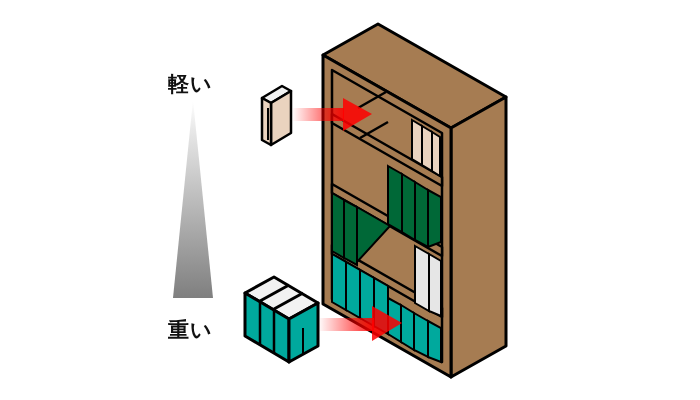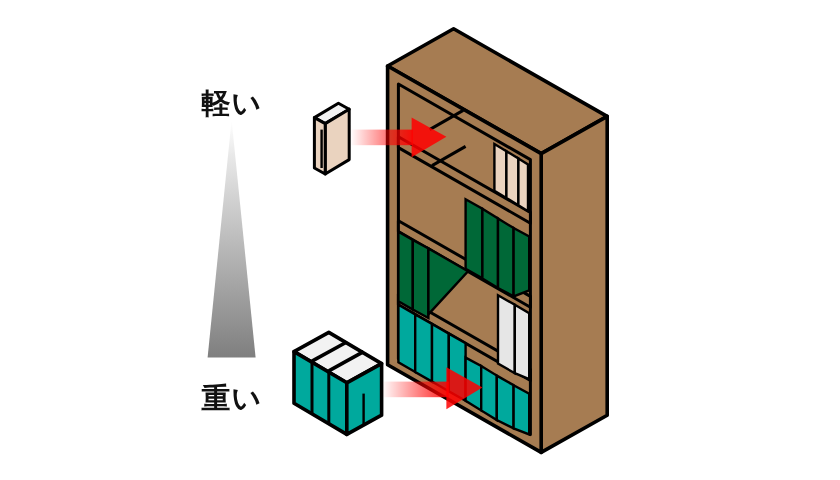--- a/index.html
+++ b/index.html
@@ -1,17 +1,17 @@
 <!DOCTYPE html>
 <html><head>
 <meta charset="utf-8">
 <style>
   html,body{margin:0;padding:0;background:#ffffff;}
   body{width:700px;height:400px;position:relative;overflow:hidden;font-family:"DejaVu Sans",sans-serif;}
-  .label{position:absolute;font-size:24px;color:#111;font-weight:bold;letter-spacing:1px;}
+  .label{position:absolute;font-size:21px;color:#111;font-weight:bold;letter-spacing:1px;}
   #lbl-light{left:168px;top:70px;}
   #lbl-heavy{left:168px;top:316px;}
   svg{position:absolute;left:0;top:0;}
 </style>
 </head>
 <body>
 
 <div id="lbl-light" class="label">軽い</div>
 <div id="lbl-heavy" class="label">重い</div>
 

